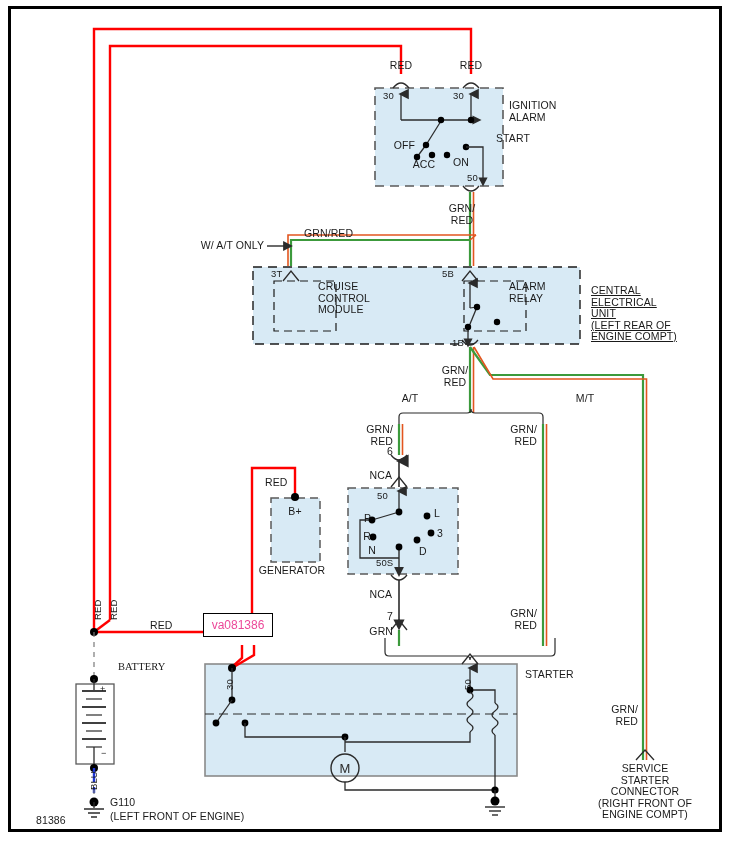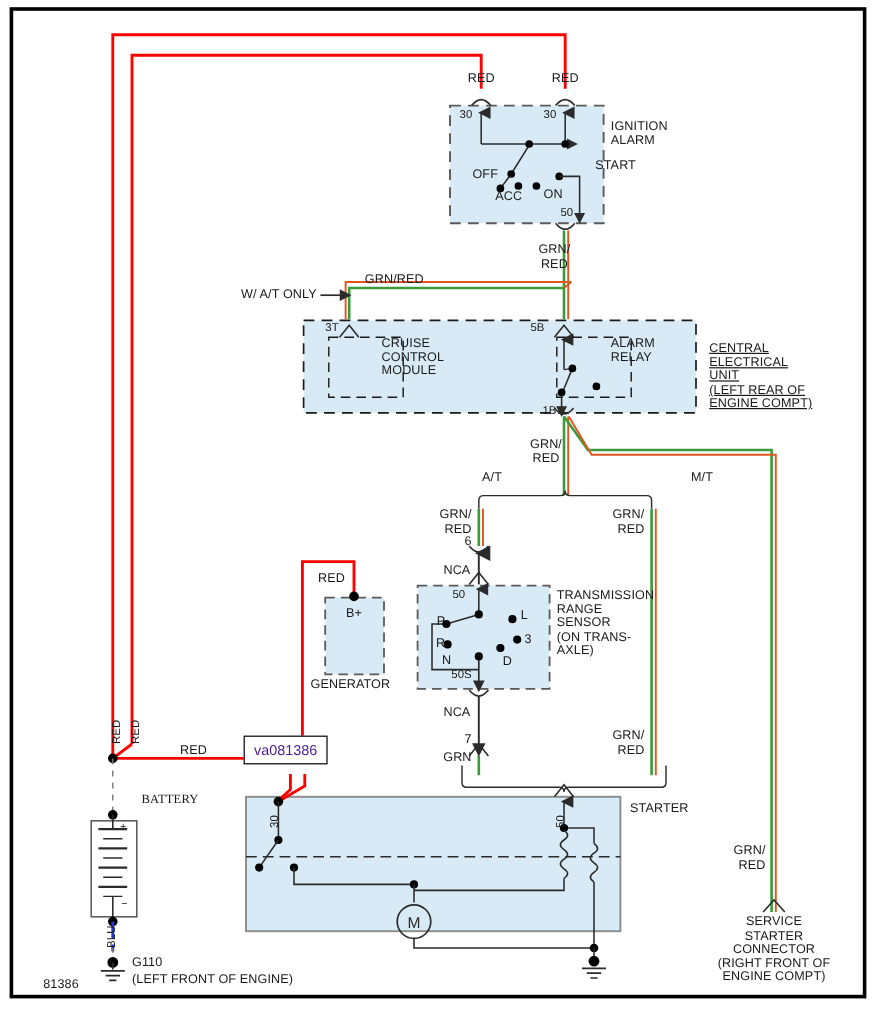--- a/index.html
+++ b/index.html
@@ -6,21 +6,21 @@
   body{font-family:"Liberation Sans",sans-serif;}
   #page{position:relative;width:732px;height:843px;background:#ffffff;overflow:hidden;}
   #frame{position:absolute;left:8px;top:6px;width:714px;height:826px;border:3px solid #000;box-sizing:border-box;background:#fff;}
   #canvas{position:absolute;left:0;top:0;width:732px;height:843px;}
   .lbl{position:absolute;font-family:"Liberation Sans",sans-serif;font-size:10.5px;color:#1a1a1a;white-space:pre;line-height:11.5px;letter-spacing:0.1px;}
   .lbl.c{text-align:center;transform:translateX(-50%);}
   .lbl.r{text-align:right;transform:translateX(-100%);}
   .lbl.sm{font-size:9.5px;}
   .lbl.tiny{font-size:9px;}
   .vert{transform:rotate(-90deg);transform-origin:left top;}
-  .box-va{position:absolute;border:1px solid #000;background:#fff;font-size:12px;color:#4c1d95;
+  .box-va{position:absolute;border:1px solid #000;background:#fff;font-size:12px;color:#ec4899;
           display:flex;align-items:center;justify-content:center;}
 </style>
 </head>
 <body>
 
 <div id="page">
   <div id="frame"></div>
 
   <svg id="canvas" viewBox="0 0 732 843">
     <defs>
@@ -310,25 +310,20 @@
   <div class="lbl r" style="left:393px;top:446px;">6</div>
   <div class="lbl r" style="left:392px;top:470px;">NCA</div>
   <div class="lbl sm" style="left:377px;top:490px;">50</div>
   <div class="lbl sm" style="left:356px;top:557px;margin-left:20px;">50S</div>
   <div class="lbl r" style="left:371px;top:513px;">P</div>
   <div class="lbl r" style="left:371px;top:531px;">R</div>
   <div class="lbl r" style="left:376px;top:545px;">N</div>
   <div class="lbl" style="left:419px;top:546px;">D</div>
   <div class="lbl" style="left:437px;top:528px;">3</div>
   <div class="lbl" style="left:434px;top:508px;">L</div>
-  <div class="lbl" style="left:464px;top:491px;">TRANSMISSION
-RANGE
-SENSOR
-(ON TRANS-
-AXLE)</div>
   <div class="lbl r" style="left:392px;top:589px;">NCA</div>
   <div class="lbl r" style="left:393px;top:611px;">7</div>
   <div class="lbl r" style="left:393px;top:626px;text-align:right;">GRN</div>
 
   <div class="lbl r" style="left:537px;top:424px;">GRN/
 RED</div>
   <div class="lbl r" style="left:537px;top:608px;">GRN/
 RED</div>
 
   <div class="lbl" style="left:265px;top:477px;">RED</div>

